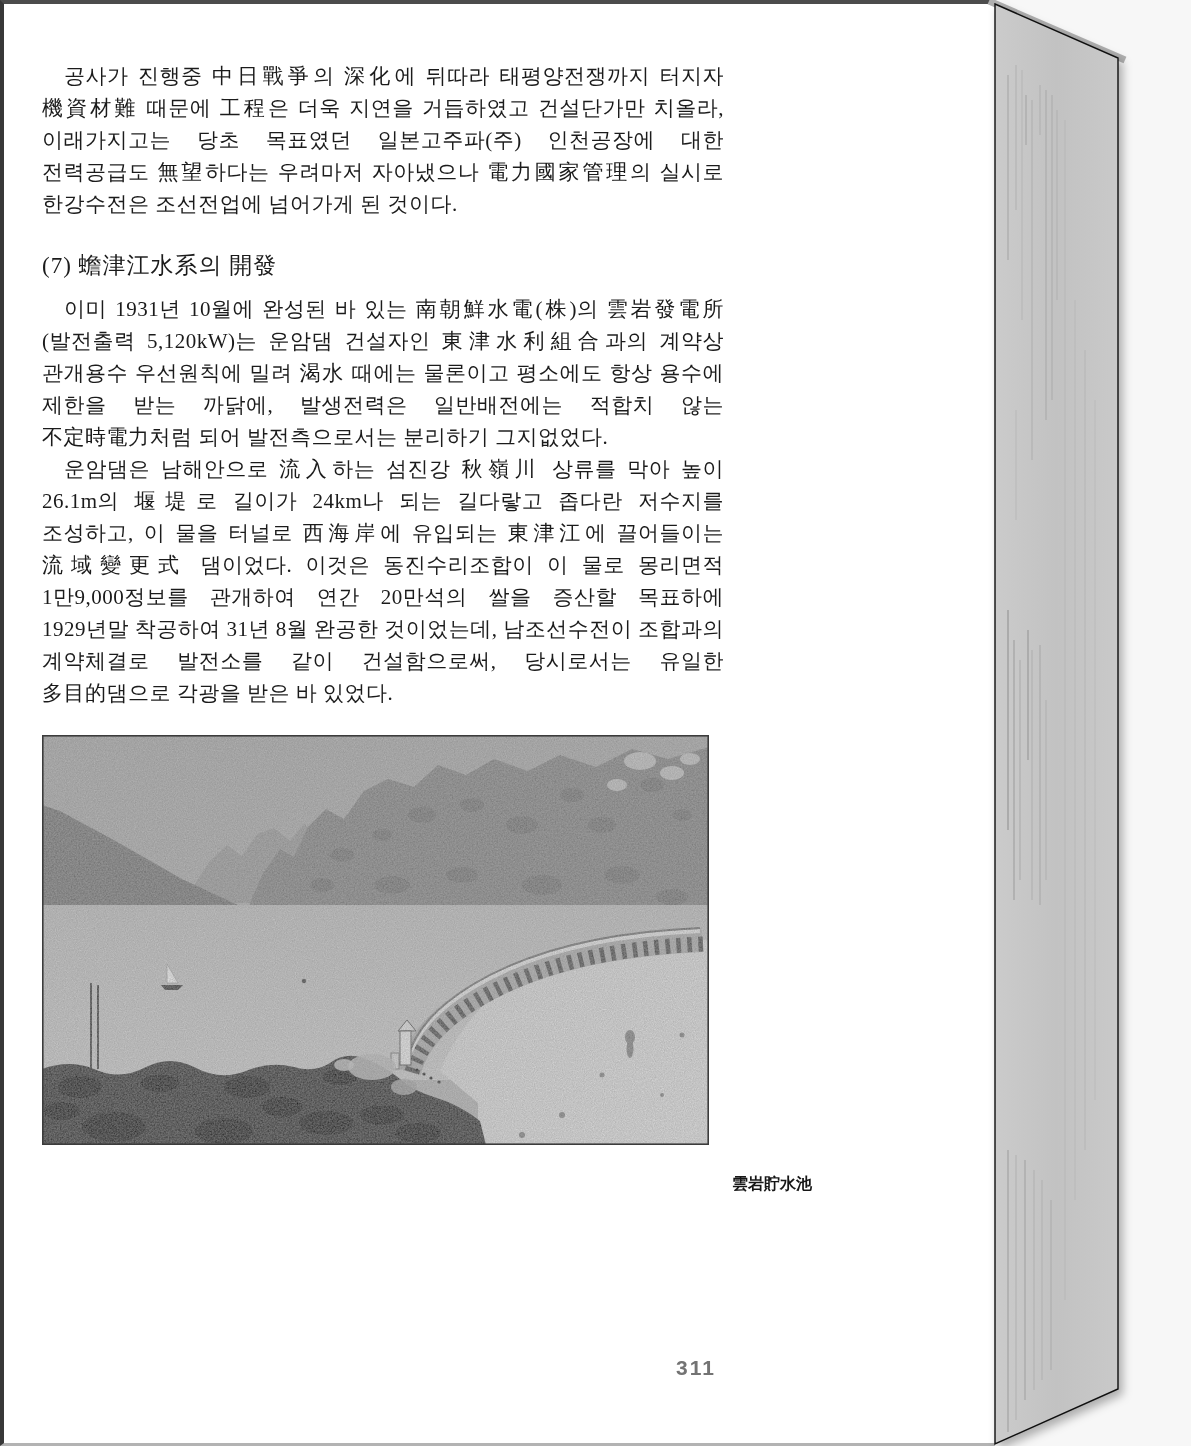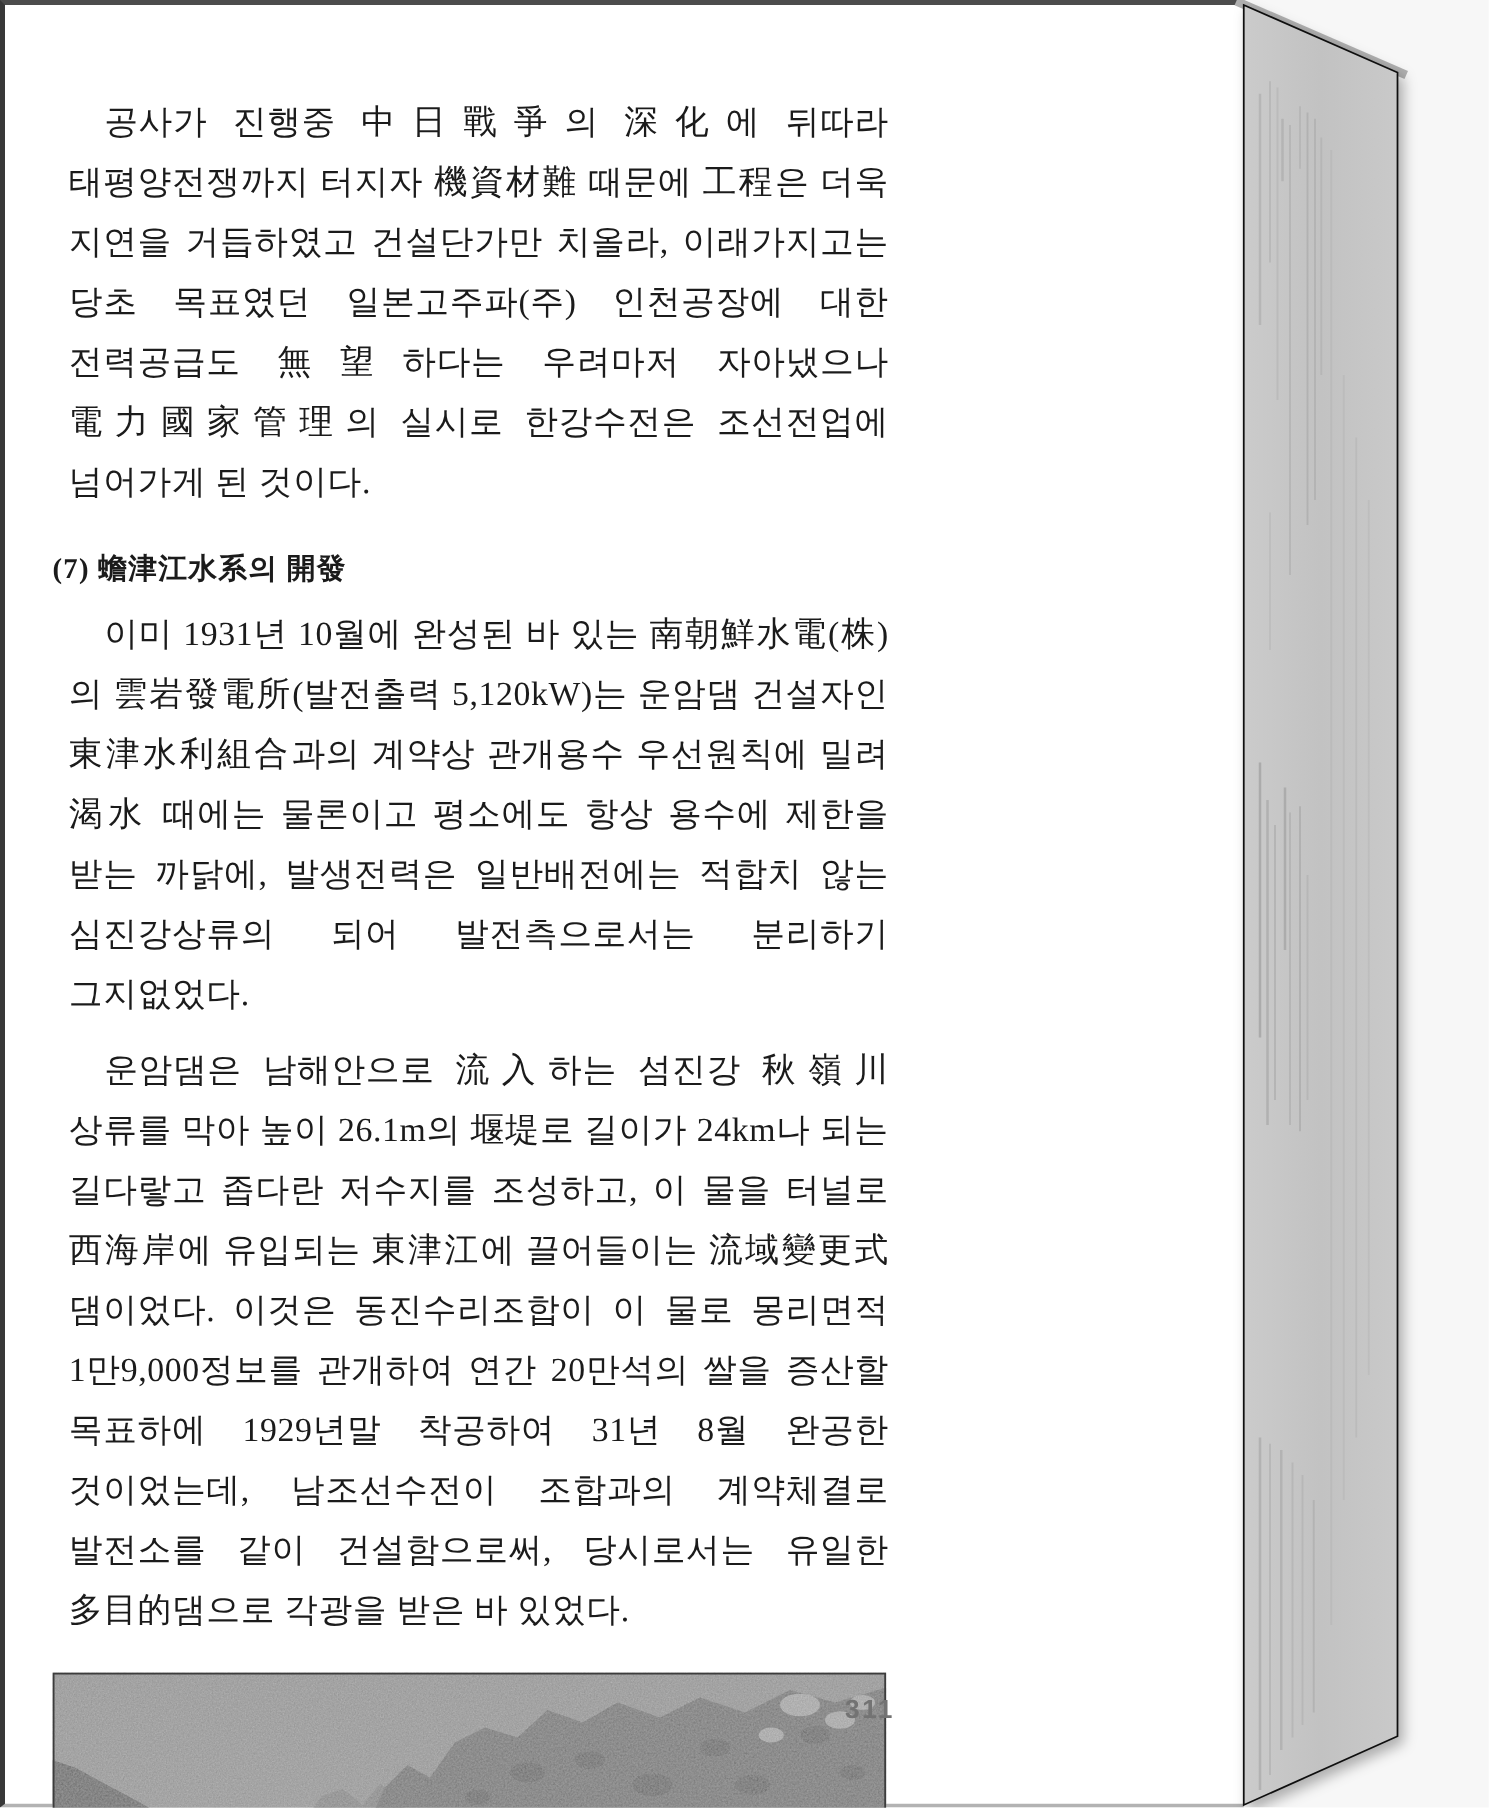--- a/index.html
+++ b/index.html
@@ -20,32 +20,32 @@
     border-left:4px solid #383838;
     border-bottom:3px solid #b3b3b3;
     box-sizing:border-box;
   }
 
   .text-block {
     position:absolute; left:38px; top:56px; width:682px;
     color:#1b1b1b;
   }
   .text-block p {
-    margin:13px;
-    font-size:27px;
-    line-height:48px;
+    margin:0;
+    font-size:21px;
+    line-height:32px;
     text-align:justify;
     text-indent:1.05em;
     letter-spacing:0.5px;
     word-break:keep-all;
   }
   .section-heading {
     margin:30px 0 12px 0;
     font-size:23px;
-    font-weight:bold;
+    font-weight:normal;
     letter-spacing:1px;
   }
 
   .photo-wrap {
     position:relative;
     margin-top:26px;
     width:667px; height:468px;
   }
   .photo-wrap svg { display:block; }
   .photo-caption {
@@ -73,21 +73,21 @@
 
 <div class="book">
 
   <div class="page">
 
     <div class="text-block">
       <p>공사가 진행중 中日戰爭의 深化에 뒤따라 태평양전쟁까지 터지자 機資材難 때문에 工程은 더욱 지연을 거듭하였고 건설단가만 치올라, 이래가지고는 당초 목표였던 일본고주파(주) 인천공장에 대한 전력공급도 無望하다는 우려마저 자아냈으나 電力國家管理의 실시로 한강수전은 조선전업에 넘어가게 된 것이다.</p>
 
       <h2 class="section-heading">(7) 蟾津江水系의 開發</h2>
 
-      <p>이미 1931년 10월에 완성된 바 있는 南朝鮮水電(株)의 雲岩發電所(발전출력 5,120kW)는 운암댐 건설자인 東津水利組合과의 계약상 관개용수 우선원칙에 밀려 渴水 때에는 물론이고 평소에도 항상 용수에 제한을 받는 까닭에, 발생전력은 일반배전에는 적합치 않는 심진강상류의 되어 발전측으로서는 분리하기 그지없었다.</p>
+      <p>이미 1931년 10월에 완성된 바 있는 南朝鮮水電(株)의 雲岩發電所(발전출력 5,120kW)는 운암댐 건설자인 東津水利組合과의 계약상 관개용수 우선원칙에 밀려 渴水 때에는 물론이고 평소에도 항상 용수에 제한을 받는 까닭에, 발생전력은 일반배전에는 적합치 않는 不定時電力처럼 되어 발전측으로서는 분리하기 그지없었다.</p>
       <p>운암댐은 남해안으로 流入하는 섬진강 秋嶺川 상류를 막아 높이 26.1m의 堰堤로 길이가 24km나 되는 길다랗고 좁다란 저수지를 조성하고, 이 물을 터널로 西海岸에 유입되는 東津江에 끌어들이는 流域變更式 댐이었다. 이것은 동진수리조합이 이 물로 몽리면적 1만9,000정보를 관개하여 연간 20만석의 쌀을 증산할 목표하에 1929년말 착공하여 31년 8월 완공한 것이었는데, 남조선수전이 조합과의 계약체결로 발전소를 같이 건설함으로써, 당시로서는 유일한 多目的댐으로 각광을 받은 바 있었다.</p>
 
       <div class="photo-wrap">
 
         <svg width="667" height="410" viewBox="0 0 667 410" aria-hidden="true">
           <defs>
             <linearGradient id="g-sky" x1="0" y1="0" x2="0" y2="1">
               <stop offset="0" stop-color="#a3a3a3"></stop>
               <stop offset="1" stop-color="#b1b1b1"></stop>
             </linearGradient>

